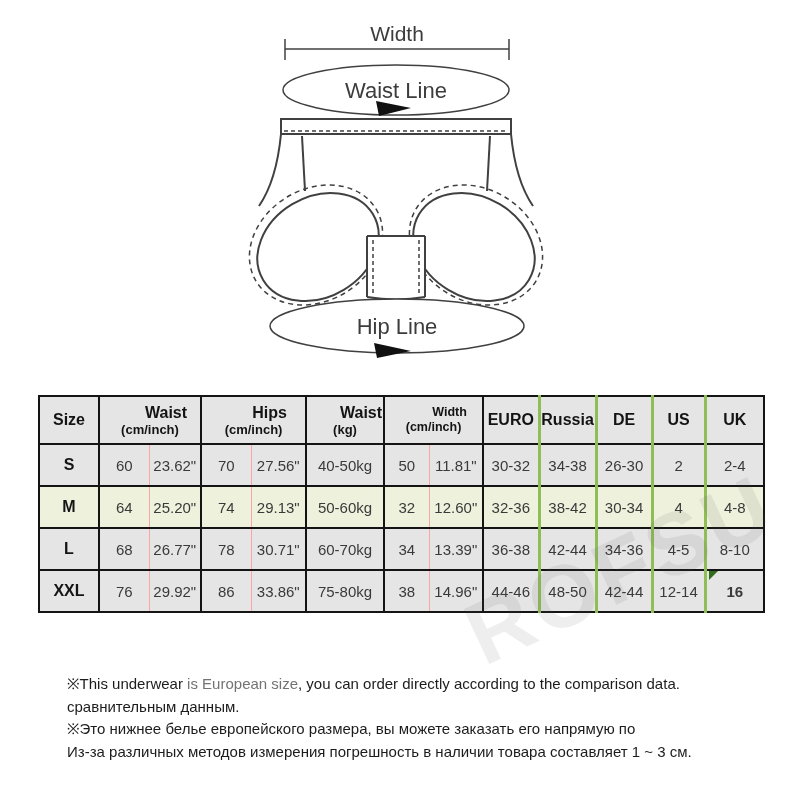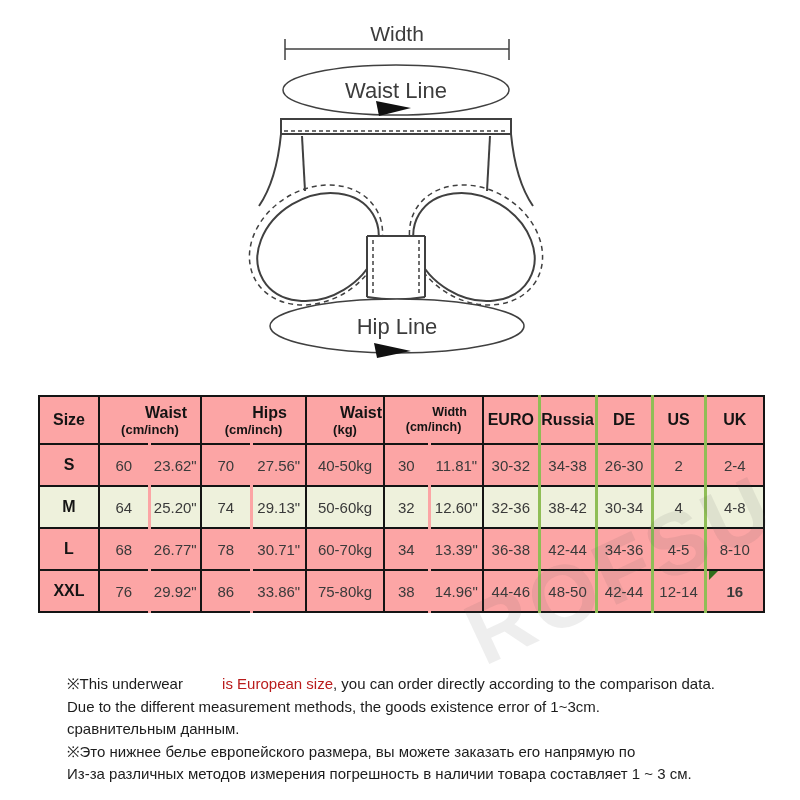--- a/index.html
+++ b/index.html
@@ -5,56 +5,56 @@
   html,body{margin:0;padding:0;}
   body{
     width:800px;height:800px;background:#ffffff;position:relative;overflow:hidden;
     font-family:"Liberation Sans",sans-serif;color:#1f1f1f;
   }
   
   #diagram-svg{position:absolute;left:0;top:0;}
   .sketch-text{font-family:"Liberation Sans",sans-serif;fill:#3c3c3c;}
   
   #size-table-wrap{position:absolute;left:38px;top:395px;}
-  table{border-collapse:collapse;table-layout:fixed;width:725px;background:#fca5a5;}
+  table{border-collapse:collapse;table-layout:fixed;width:725px;background:#e5e5e5;}
   th,td{
     text-align:center;vertical-align:middle;padding:0;
     border:2px solid #141414;overflow:hidden;white-space:nowrap;
   }
   thead tr{height:48px;}
   tbody tr{height:42px;}
   th{color:#141414;font-weight:bold;}
   td{font-size:15px;color:#3a3a3a;}
   td.size-cell{font-weight:bold;font-size:16px;color:#141414;}
   .h-main{font-size:16px;line-height:19px;margin-left:32px;}
   .h-unit{font-size:13px;line-height:16px;text-align:center;}
   .h-small .h-main,.h-small .h-unit{font-size:12.5px;line-height:15px;}
   .h-one{font-size:16px;}
   
-  td.sub-l{border-right:3px solid #fca5a5;}
+  td.sub-l{border-right:1px solid #fca5a5;}
   td.sub-r{border-left:1px solid #d6d6d6;}
   
   .gl{border-left:3px solid #8fbe56 !important;text-align:center;}
   
   tr.alt td{background:#eef1dc;}
   
   td.rel{position:relative;font-weight:bold;}
   .corner-marker{
     position:absolute;left:2px;top:0;width:0;height:0;
     border-top:9px solid #2f6d1c;border-right:9px solid transparent;
   }
   
   #watermark{
     position:absolute;left:440px;top:480px;width:360px;height:180px;
     font-size:88px;font-weight:bold;letter-spacing:4px;color:rgba(90,90,90,0.10);
     transform:rotate(-25deg);pointer-events:none;text-align:center;line-height:180px;
   }
   
   #notes{position:absolute;left:67px;top:673px;width:690px;font-size:15px;line-height:22.5px;color:#1c1c1c;}
-  #notes .red{color:#b91c1c;margin-left:35px;}
+  #notes .red{color:#737373;}
 </style>
 </head>
 <body>
 
 <svg id="diagram-svg" width="800" height="392" viewBox="0 0 800 392">
   <g stroke="#404040" fill="none" stroke-width="2">
 
     <g stroke-width="1.5">
       <line x1="285" y1="49" x2="509" y2="49"></line>
       <line x1="285" y1="39" x2="285" y2="60"></line>
@@ -150,21 +150,21 @@
     </tr>
   </thead>
   <tbody>
     <tr>
       <td class="size-cell">S</td>
       <td class="sub-l">60</td>
       <td class="sub-r">23.62"</td>
       <td class="sub-l">70</td>
       <td class="sub-r">27.56"</td>
       <td>40-50kg</td>
-      <td class="sub-l">30</td>
+      <td class="sub-l">50</td>
       <td class="sub-r">11.81"</td>
       <td>30-32</td>
       <td class="gl">34-38</td>
       <td class="gl">26-30</td>
       <td class="gl">2</td>
       <td class="gl">2-4</td>
     </tr>
     <tr class="alt">
       <td class="size-cell">M</td>
       <td class="sub-l">64</td>
@@ -213,17 +213,16 @@
       </td>
     </tr>
   </tbody>
 </table>
 </div>
 
 <div id="watermark">ROFSU</div>
 
 <div id="notes">
   <div><span>※This underwear </span><span class="red">is European size</span><span>, you can order directly according to the comparison data.</span></div>
-  <div>Due to the different measurement methods, the goods existence error of 1~3cm.</div>
   <div>сравнительным данным.</div>
   <div>※Это нижнее белье европейского размера, вы можете заказать его напрямую по</div>
   <div>Из-за различных методов измерения погрешность в наличии товара составляет 1 ~ 3 см.</div>
 </div>
 
 </body></html>

